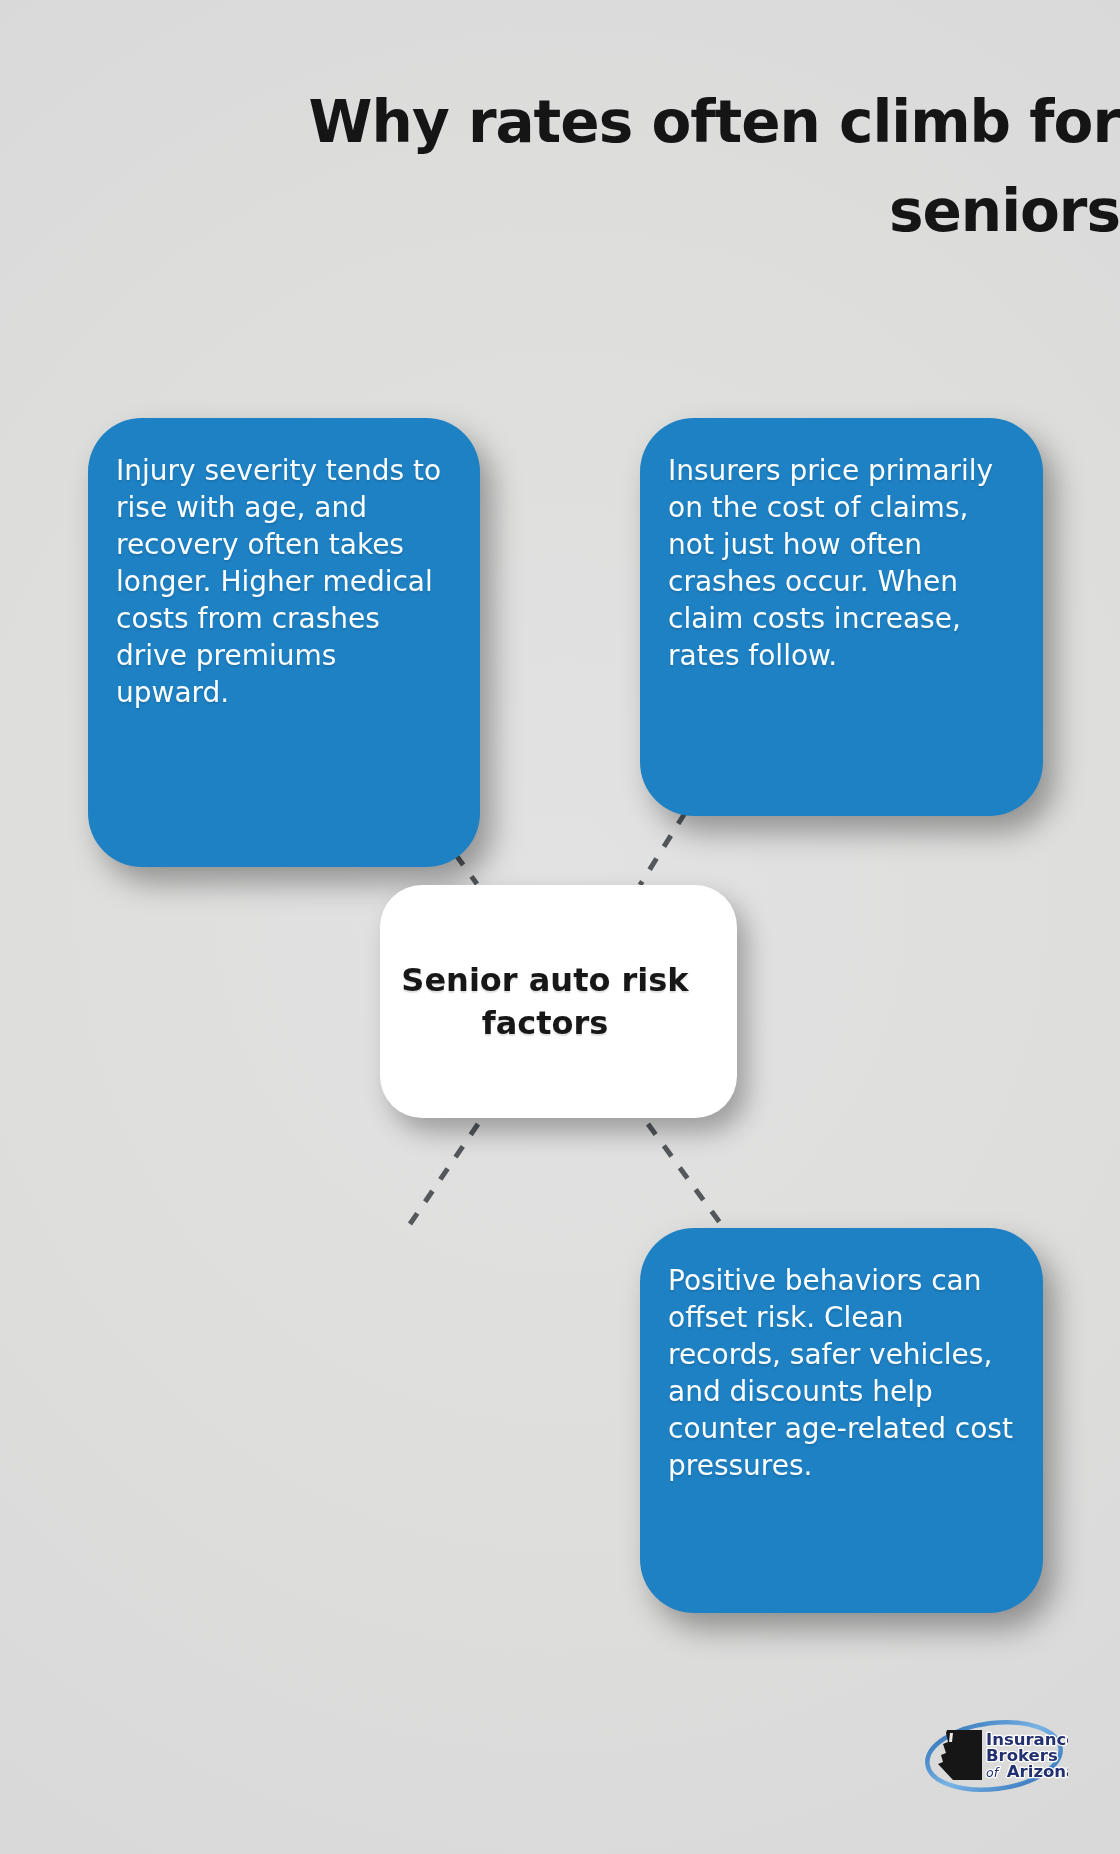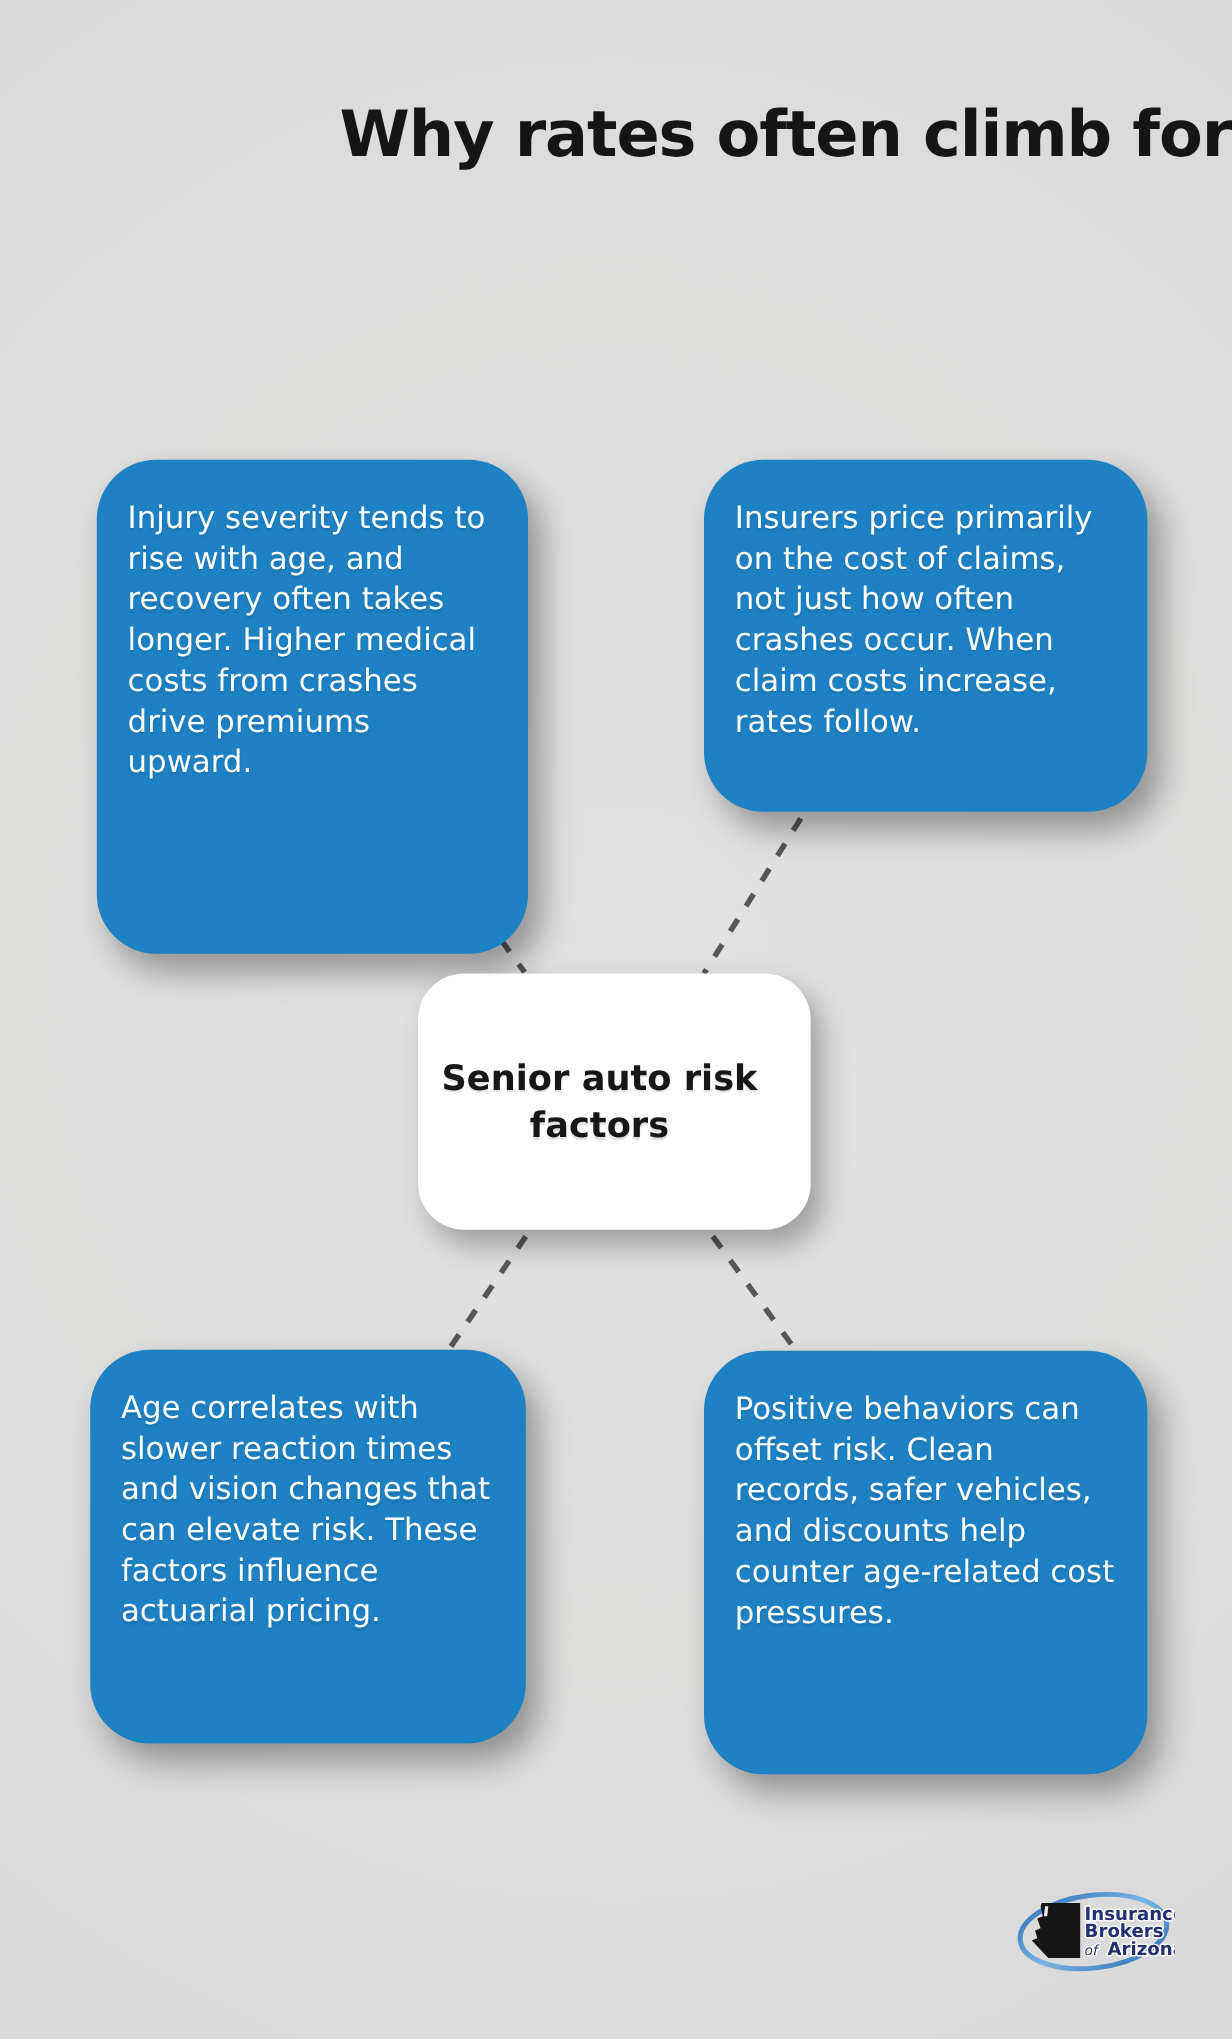--- a/index.html
+++ b/index.html
@@ -24,21 +24,21 @@
     background:#1e81c3;
     border-radius:54px;
     box-shadow:12px 16px 30px rgba(0,0,0,0.35);
     color:#fdfeff;
     padding:34px 28px 28px 28px;
     box-sizing:border-box;
     font-size:28px;line-height:37px;
     text-shadow:0 2px 2px rgba(0,0,0,0.12);
   }
   .box-tl{left:88px;top:418px;width:392px;height:449px;}
-  .box-tr{left:640px;top:418px;width:403px;height:320px;}
+  .box-tr{left:640px;top:418px;width:403px;height:398px;}
   .box-bl{left:82px;top:1227px;width:396px;height:358px;}
   .box-br{left:640px;top:1228px;width:403px;height:385px;}
   .center-node{
     position:absolute;left:380px;top:885px;width:357px;height:233px;
     background:#ffffff;border-radius:42px;
     box-shadow:10px 14px 26px rgba(0,0,0,0.3);
     display:flex;align-items:center;justify-content:flex-start;
   }
   .center-node .label{
     width:330px;text-align:center;
@@ -47,20 +47,21 @@
   }
   .logo{position:absolute;left:920px;top:1716px;width:148px;height:84px;}
 </style>
 </head>
 <body>
 
 <div class="canvas">
 
   <div class="title">
     <div>Why rates often climb for</div>
+    <div>seniors</div>
   </div>
 
   <svg class="connectors" viewBox="0 0 1120 1854" xmlns="http://www.w3.org/2000/svg">
     <line x1="408" y1="789" x2="477" y2="884"></line>
     <line x1="728" y1="744" x2="640" y2="885"></line>
     <line x1="478" y1="1124" x2="410" y2="1224"></line>
     <line x1="648" y1="1124" x2="723" y2="1227"></line>
   </svg>
 
   <div class="info-box box-tl">
@@ -68,23 +69,20 @@
   </div>
 
   <div class="info-box box-tr">
     <span>Insurers price primarily on the cost of claims, not just how often crashes occur. When claim costs increase, rates follow.</span>
   </div>
 
   <div class="center-node">
     <div class="label">Senior auto risk factors</div>
   </div>
 
-  <div class="info-box box-bl">
-    <span>Age correlates with slower reaction times and vision changes that can elevate risk. These factors influence actuarial pricing.</span>
-  </div>
 
   <div class="info-box box-br">
     <span>Positive behaviors can offset risk. Clean records, safer vehicles, and discounts help counter age-related cost pressures.</span>
   </div>
 
   <svg class="logo" viewBox="0 0 148 84" xmlns="http://www.w3.org/2000/svg">
     <defs>
       <linearGradient id="ovalGrad" x1="0" y1="0" x2="1" y2="1">
         <stop offset="0" stop-color="#2a6db8"></stop>
         <stop offset="0.5" stop-color="#7ab4e4"></stop>

